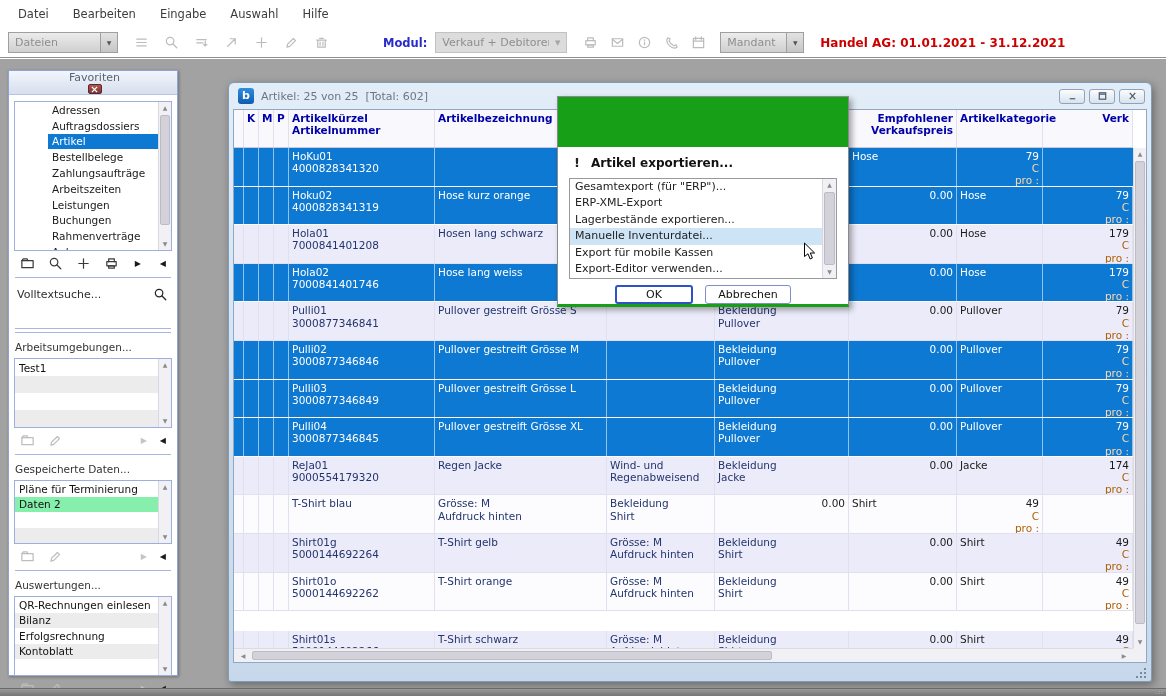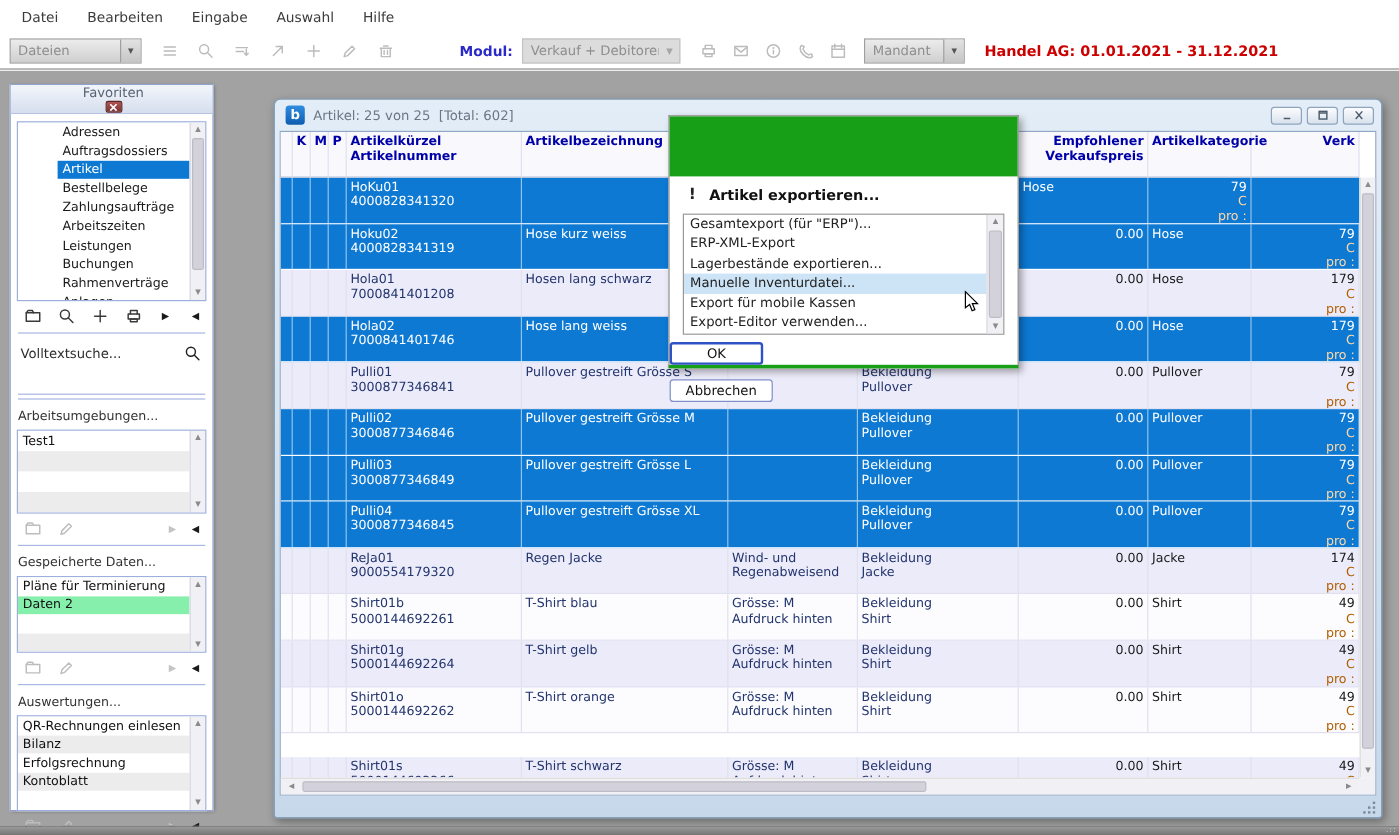--- a/index.html
+++ b/index.html
@@ -95,21 +95,21 @@
 
   
   .dialog { position:absolute; left:557px; top:37px; width:292px; height:211px; background:#fff; border:1px solid #8a8a8a; border-bottom:3px solid #17a017; box-shadow:3px 3px 6px rgba(0,0,0,.35); }
   .dlg-green { height:50px; background:#17a017; }
   .dlg-trow { display:flex; align-items:center; gap:11px; padding:8px 14px 5px 16px; }
   .dlg-bang { font-weight:bold; font-size:13px; color:#222; }
   .dlg-title { font-weight:bold; font-size:12px; color:#111; }
   .dlg-list { position:relative; margin:3px 11px 0 11px; height:101px; border:1px solid #999; background:#fff; overflow:hidden; }
   .dlg-li { height:16.4px; line-height:16.4px; padding-left:5px; font-size:11px; color:#222; white-space:nowrap; }
   .dlg-li.selected { background:#cde4f7; }
-  .dlg-btns { display:flex; justify-content:center; gap:12px; margin-top:6px;flex-direction:column; }
+  .dlg-btns { display:flex; justify-content:center; gap:12px; margin-top:6px; }
   .dbtn { height:19px; background:#fff; border-radius:3px; font-size:11px; color:#111; display:flex; align-items:center; justify-content:center; font-family:inherit; }
   .dbtn.ok { width:78px; border:2px solid #2f53c5; }
   .dbtn.cancel { width:86px; border:1px solid #7f8fc9; }
 
   .cursor { position:absolute; left:803px; top:183px; width:14px; height:20px; }
 
   
   .bottombar { position:absolute; left:0; bottom:0; width:1166px; height:8px; background:linear-gradient(#9a9a9a,#757575); border-top:1px solid #6a6a6a; }
   .bottombar .bgrip { position:absolute; right:2px; bottom:1px; color:#cfcfcf; font-size:6px; letter-spacing:1px; }
 </style>
@@ -418,21 +418,21 @@
               <div></div>
             </div>
             <div class="cell">
               <div></div>
             </div>
             <div class="cell tx1">
               <div>Hoku02</div>
               <div>4000828341319</div>
             </div>
             <div class="cell tx1">
-              <div>Hose kurz weiss</div>
+              <div>Hose kurz orange</div>
             </div>
             <div class="cell tx1">
               <div></div>
             </div>
             <div class="cell tx1">
               <div></div>
             </div>
             <div class="cell tx2 r">
               <div>0.00</div>
             </div>
@@ -722,24 +722,20 @@
               <div></div>
             </div>
             <div class="cell">
               <div></div>
             </div>
             <div class="cell">
               <div></div>
             </div>
             <div class="cell">
               <div></div>
-            </div>
-            <div class="cell tx1">
-              <div>Shirt01b</div>
-              <div>5000144692261</div>
             </div>
             <div class="cell tx1">
               <div>T-Shirt blau</div>
             </div>
             <div class="cell tx1">
               <div>Grösse: M</div>
               <div>Aufdruck hinten</div>
             </div>
             <div class="cell tx1">
               <div>Bekleidung</div>

